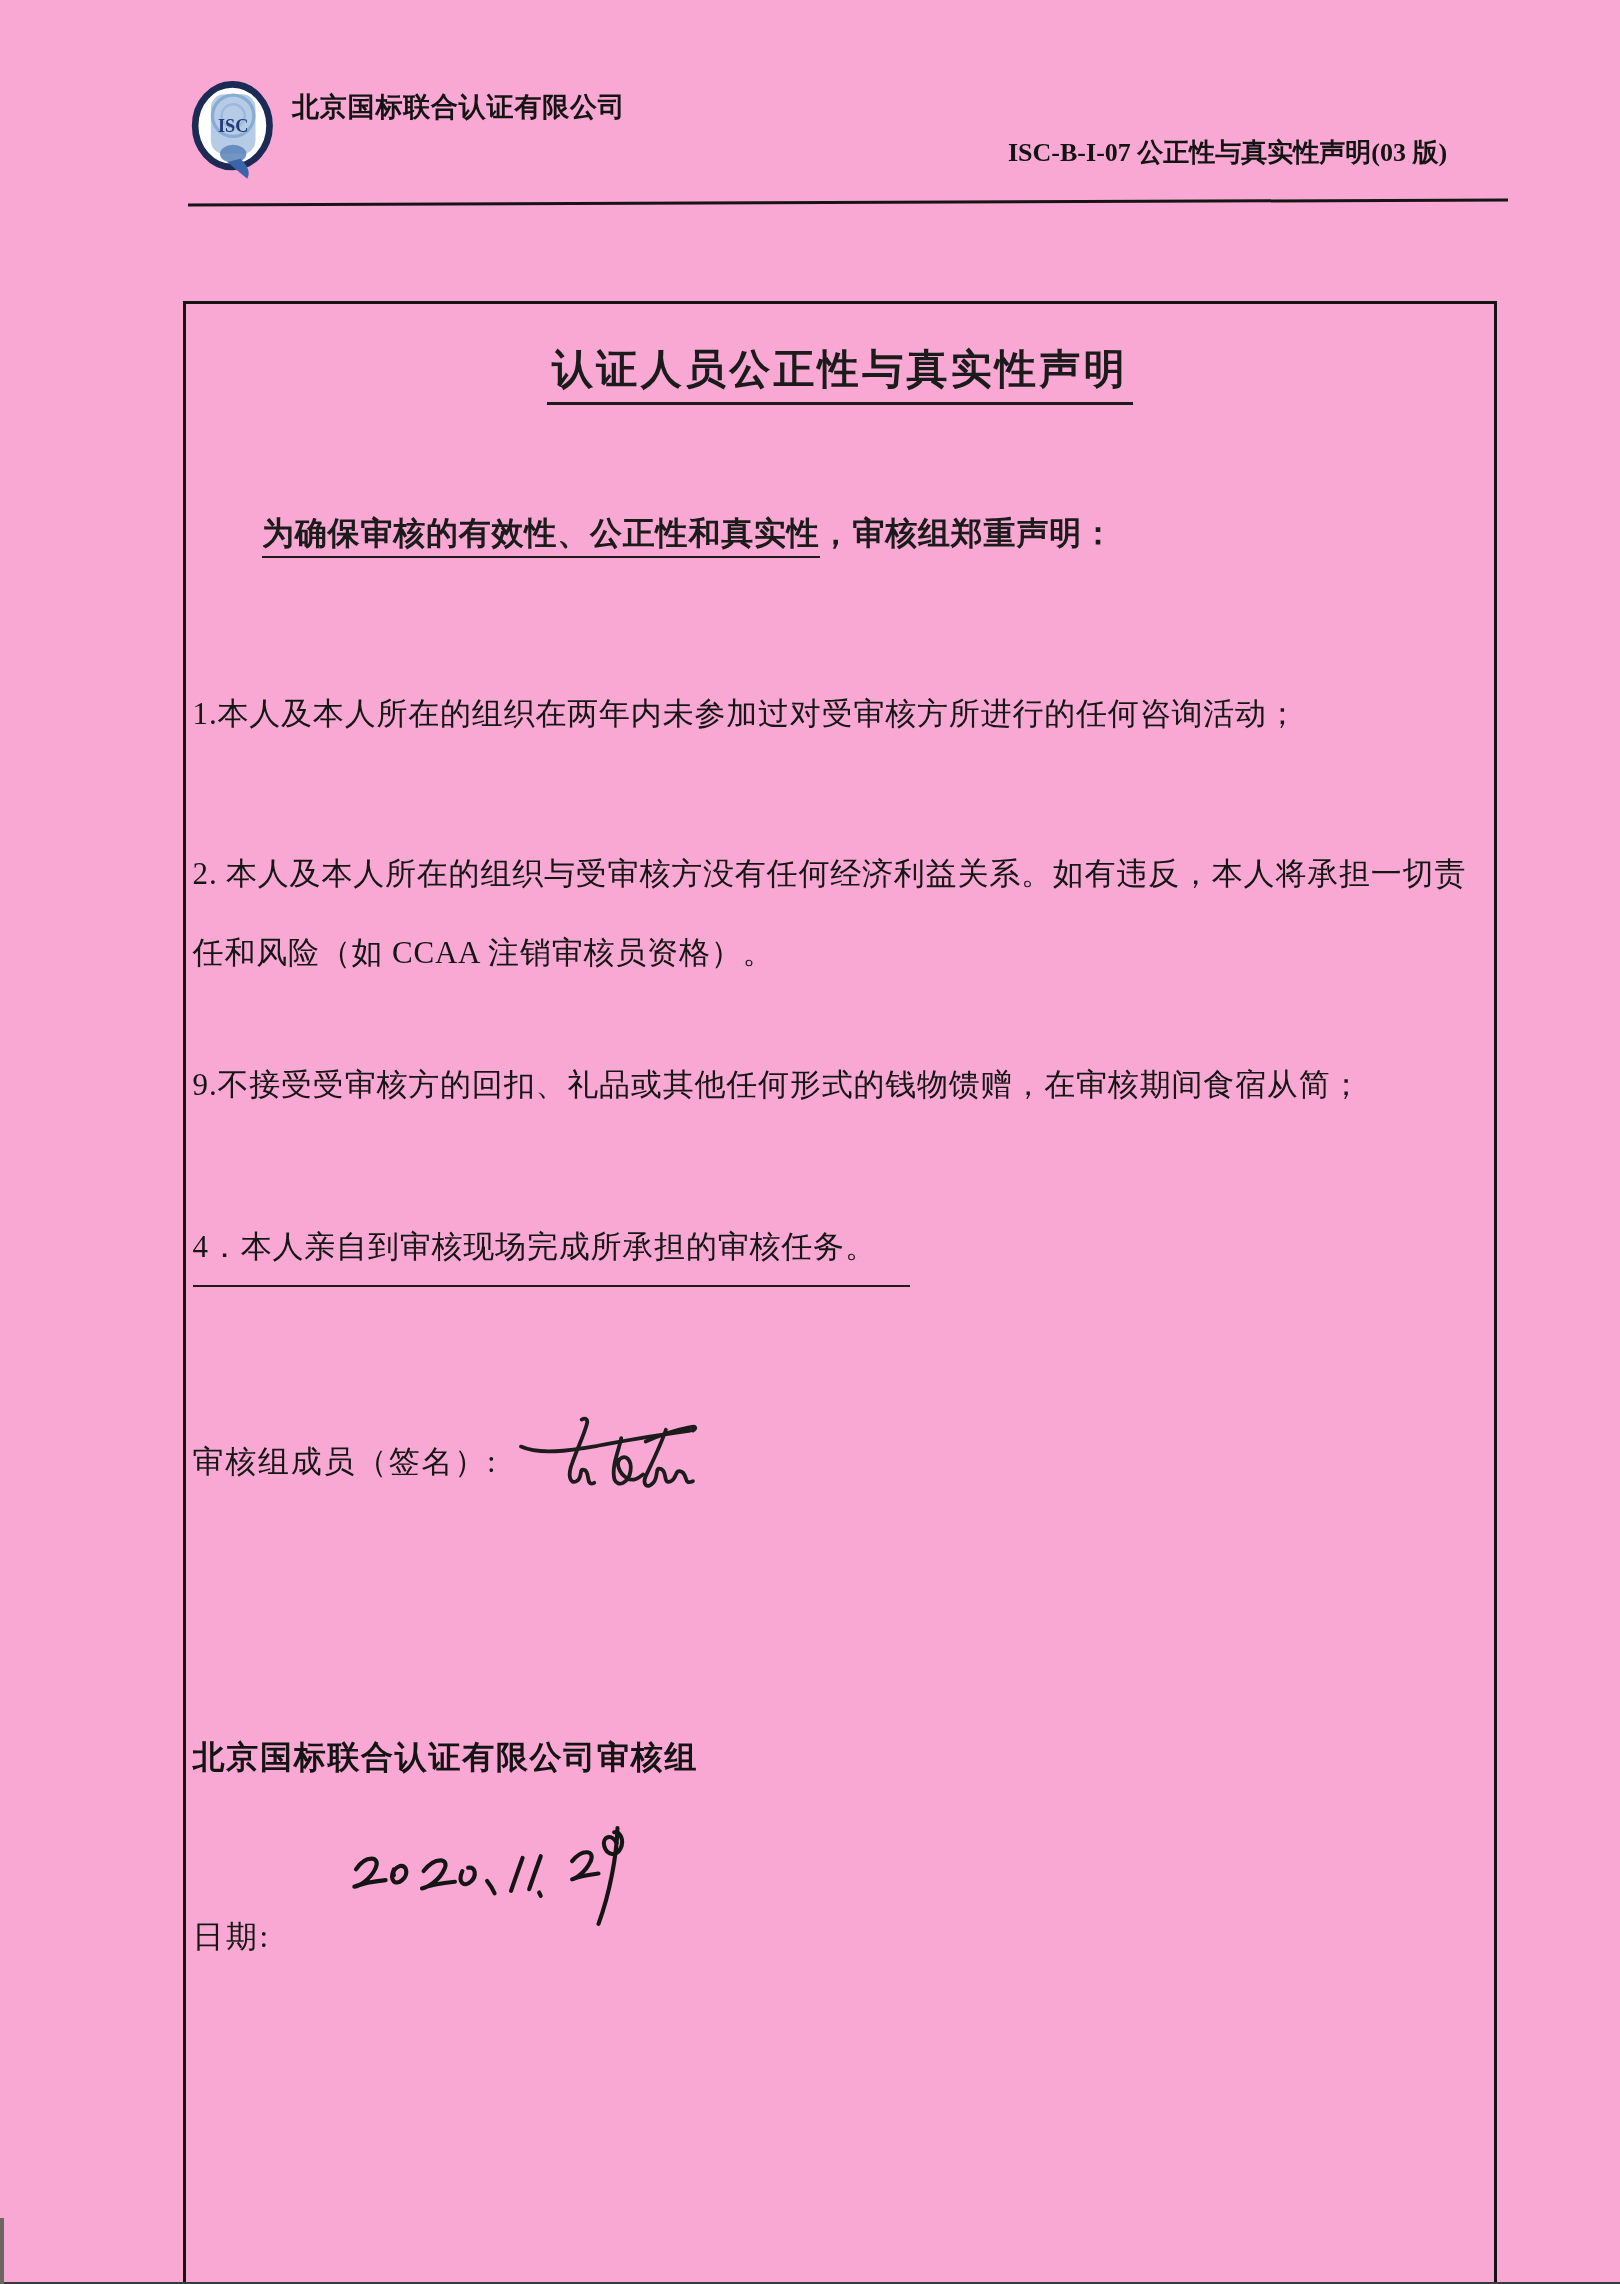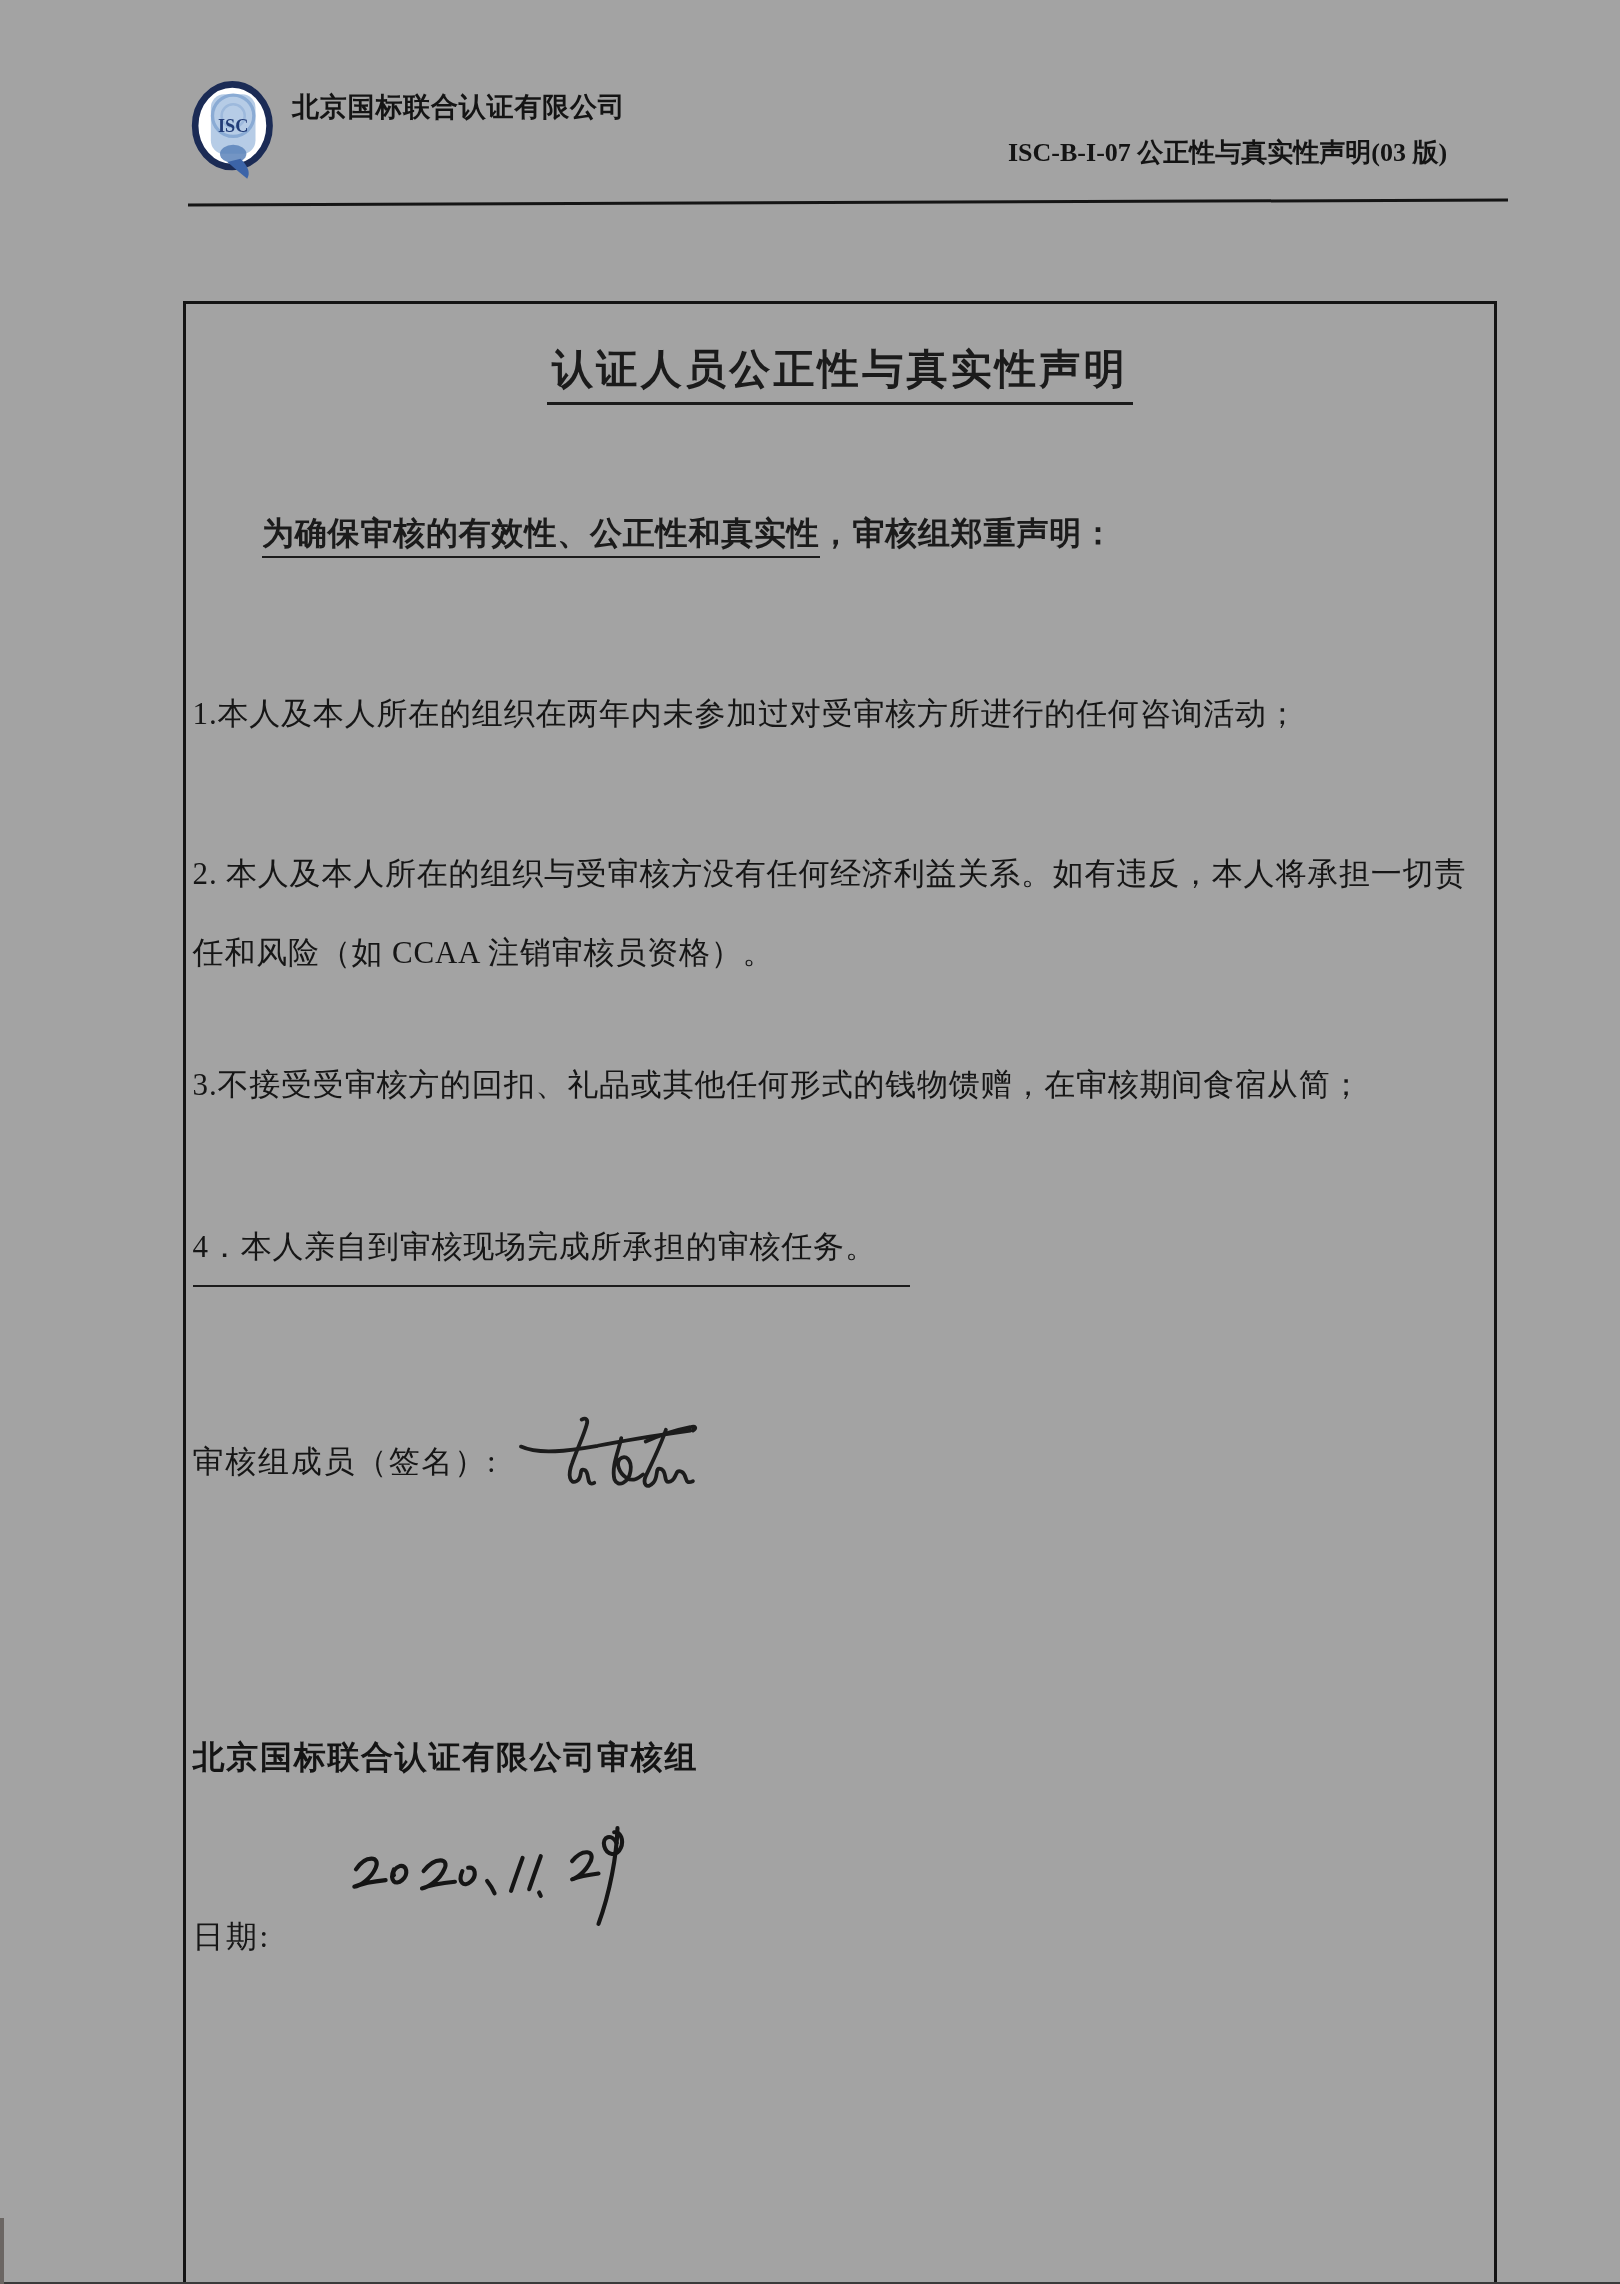--- a/index.html
+++ b/index.html
@@ -1,19 +1,19 @@
 <!DOCTYPE html>
 <html style="font-size:13.2px"><head>
 <meta charset="utf-8">
 <style>
   html,body{margin:0;padding:0;background:#e8e8e8;}
   .page{
     position:relative;
     width:1621px;height:2284px;
-    background:#a3a3a3;
+    background:#f9a8d4;
     overflow:hidden;
     font-family:"Liberation Serif","DejaVu Serif",serif;
     color:#1b1b1b;
   }
   
   .logo{position:absolute;left:191px;top:81px;width:86px;height:101px;}
   .company-cn{
     position:absolute;left:292px;top:89px;
     font-size:27px;font-weight:bold;letter-spacing:0.8px;color:#141414;
     white-space:nowrap;
@@ -104,21 +104,21 @@
     <div class="decl-title">
       <span class="u-title">认证人员公正性与真实性声明</span>
     </div>
 
     <div class="decl-intro">
       <span class="u-part">为确保审核的有效性、公正性和真实性</span><span>，审核组郑重声明：</span>
     </div>
 
     <p class="decl-item item-1">1.本人及本人所在的组织在两年内未参加过对受审核方所进行的任何咨询活动；</p>
     <p class="decl-item item-2">2. 本人及本人所在的组织与受审核方没有任何经济利益关系。如有违反，本人将承担一切责任和风险（如 CCAA 注销审核员资格）。</p>
-    <p class="decl-item item-3">3.不接受受审核方的回扣、礼品或其他任何形式的钱物馈赠，在审核期间食宿从简；</p>
+    <p class="decl-item item-3">9.不接受受审核方的回扣、礼品或其他任何形式的钱物馈赠，在审核期间食宿从简；</p>
     <p class="decl-item item-4"><span class="u-full">4．本人亲自到审核现场完成所承担的审核任务。</span></p>
 
     <div class="sig-row-label">审核组成员（签名）:</div>
 
     <div class="sig-script">
       <svg viewBox="0 0 320 210" width="272" height="177" aria-hidden="true" fill="none" stroke="#1c1c1c" stroke-width="4.5" stroke-linecap="round" stroke-linejoin="round">
         <path d="M14,98 C36,108 70,103 105,97 C140,90 180,84 215,79"></path>
         <path d="M86,66 C91,63 94,66 92,72 C88,86 81,100 75,117 C69,132 72,143 80,139 C88,135 82,122 90,126 C96,130 91,146 101,141"></path>
         <path d="M133,88 C130,103 121,122 125,137 C129,147 142,141 144,127 C146,114 138,106 131,113 C127,118 130,129 139,135 C147,140 153,136 159,131"></path>
         <path d="M162,92 C180,84 200,78 215,75 C221,73 223,76 218,79"></path>

